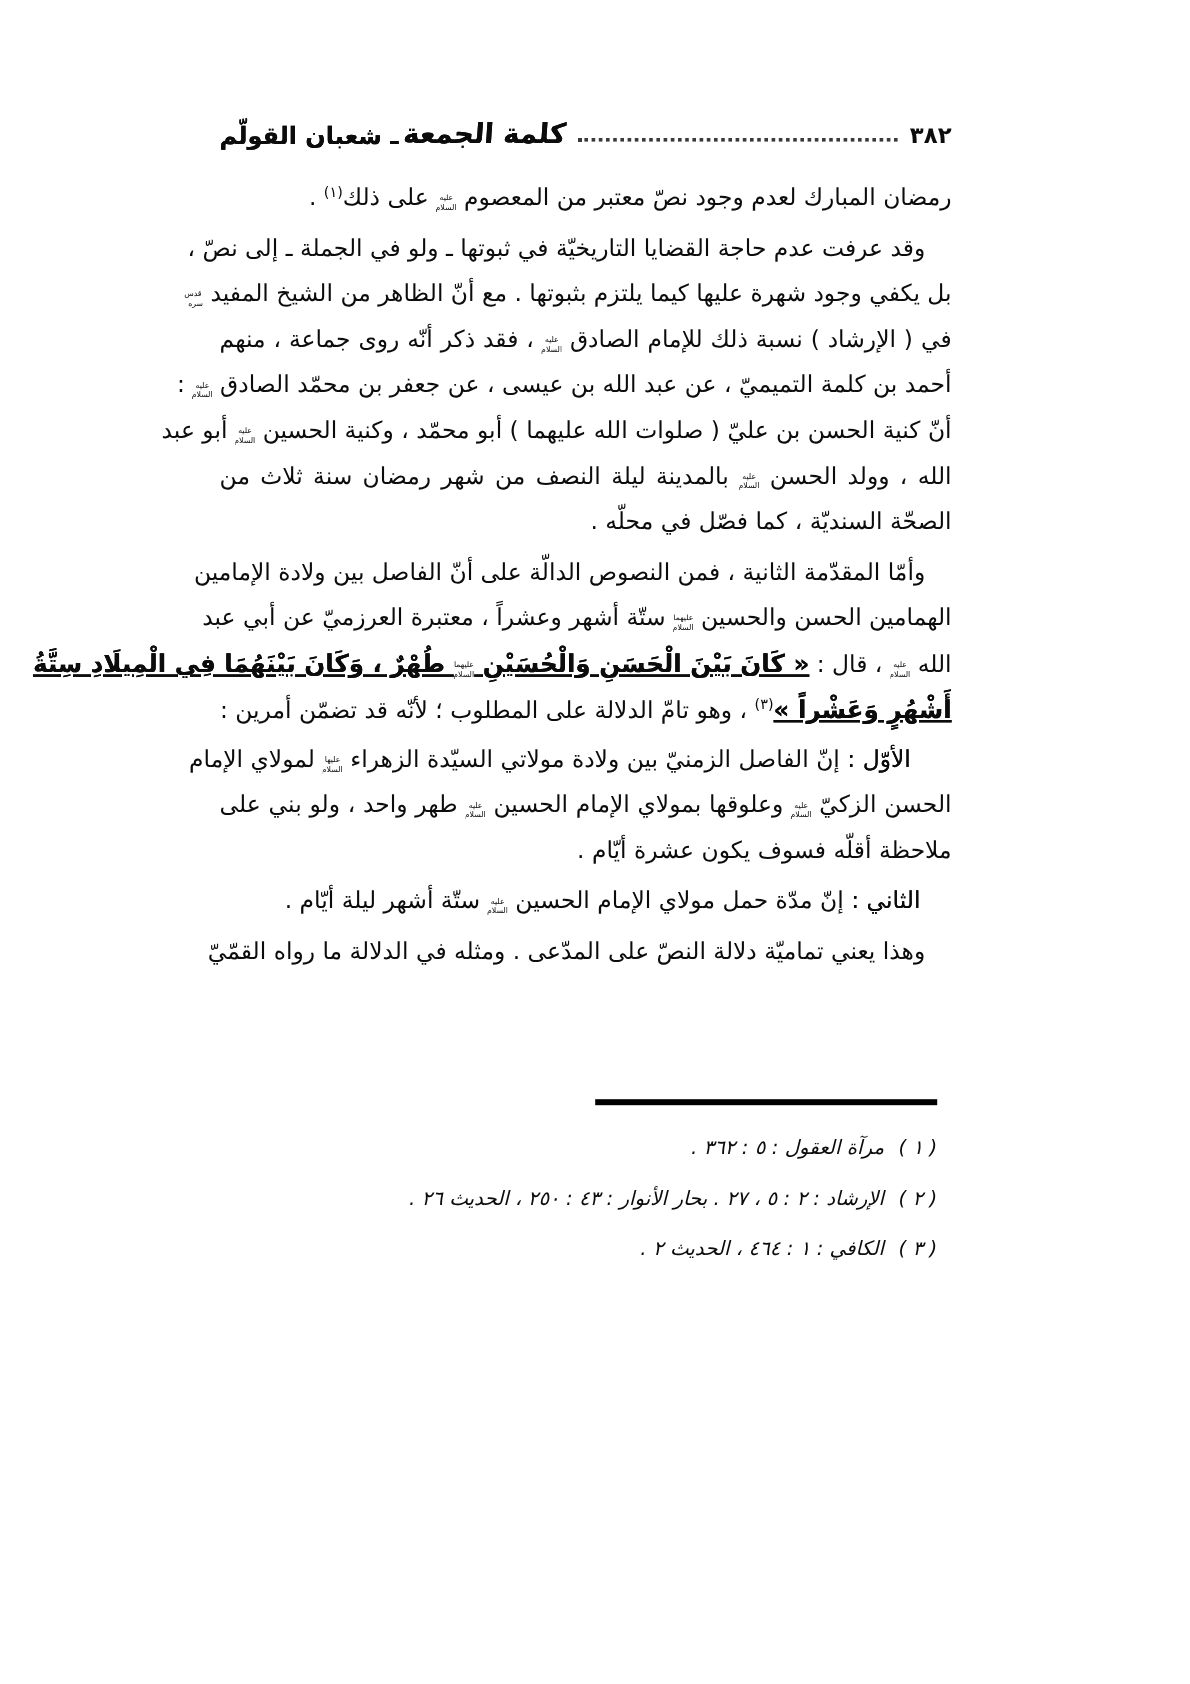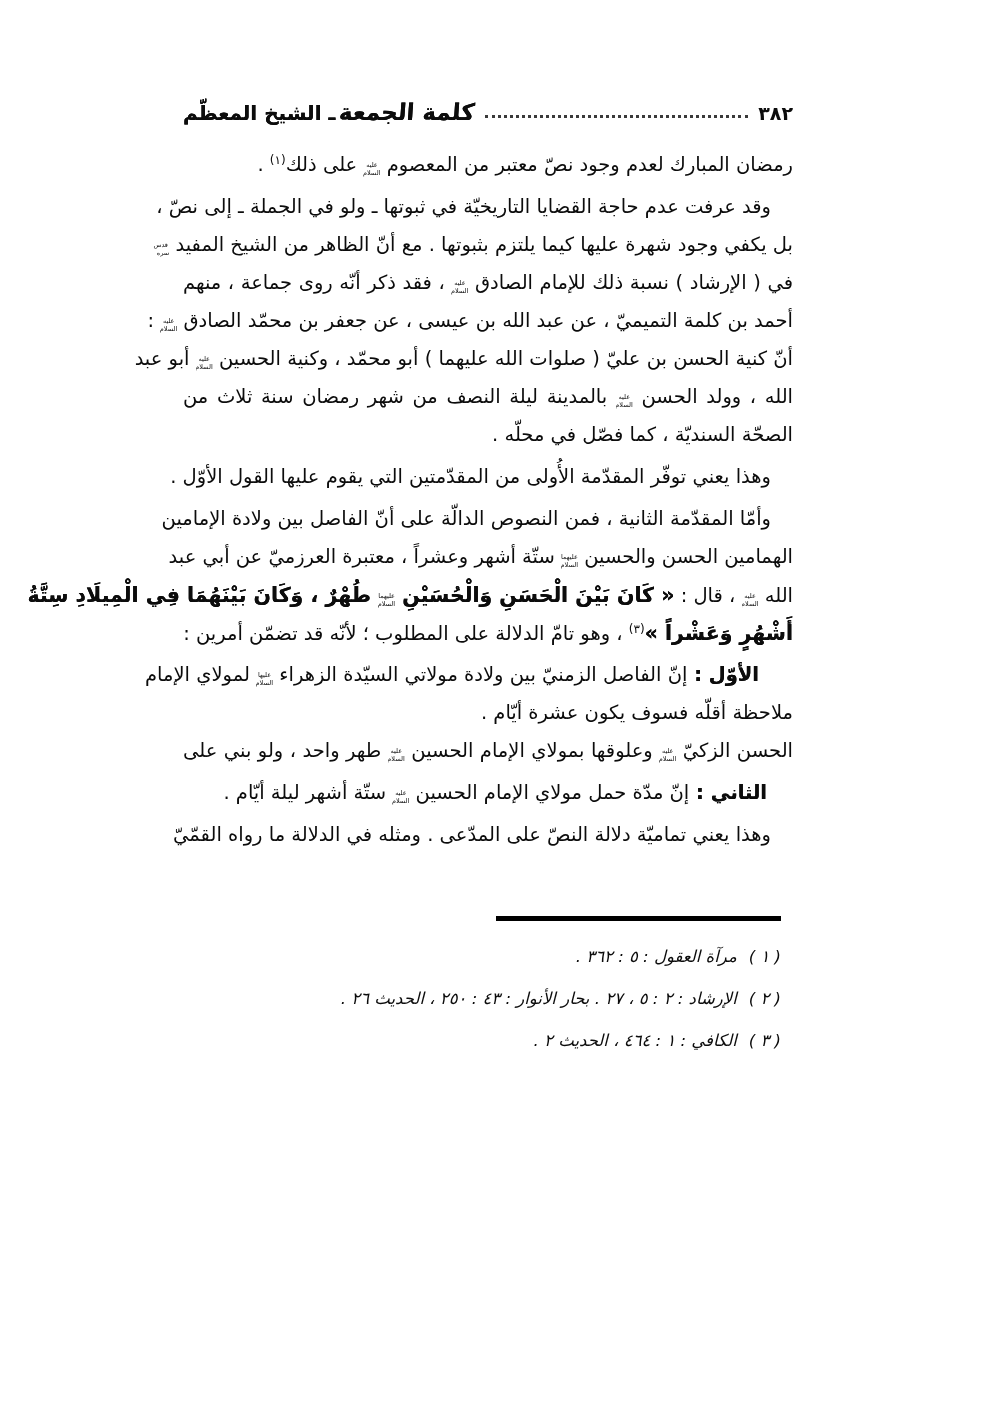--- a/index.html
+++ b/index.html
@@ -59,22 +59,22 @@
   .line{
     height:38px;
     white-space:nowrap;
     text-align:right;
   }
   .line.j{
     text-align:justify;
     text-align-last:justify;
   }
   .line.para{margin-top:4px;}
-  .b{font-weight:700;text-shadow:0 0 .3px #000;}
-  .q{font-weight:700;font-size:20.5px;text-shadow:0 0 .4px #000;}
+  .b{font-weight:400;text-shadow:0 0 .3px #000;}
+  .q{font-weight:700;font-size:20.5px;text-shadow:0 0 .4px #000;text-decoration:underline;}
   .fnref{
     display:inline-block;
     font-size:12px;
     vertical-align:7px;
     line-height:0;
   }
   .hon{
     display:inline-block;
     width:17px;
     max-height:22px;
@@ -110,41 +110,40 @@
 </head>
 <body>
 
 <div class="page">
 
   <div class="header">
     <span class="page-number">٣٨٢</span>
     <span class="leader"></span>
     <span class="title-group">
       <span class="series-logo">كلمة الجمعة</span>
-      <span class="chapter-title">ـ الشيخ المعظّم</span>
+      <span class="chapter-title">ـ شعبان القولّم</span>
     </span>
   </div>
 
   <div class="body-text">
       <div class="line"><span>رمضان المبارك لعدم وجود نصّ معتبر من المعصوم </span><span class="hon">عليه السلام</span><span> على ذلك</span><span class="fnref">(١)</span><span> .</span></div>
       <div class="line j para" style="padding-right: 22px;"><span>وقد عرفت عدم حاجة القضايا التاريخيّة في ثبوتها ـ ولو في الجملة ـ إلى نصّ ،</span></div>
       <div class="line j"><span>بل يكفي وجود شهرة عليها كيما يلتزم بثبوتها . مع أنّ الظاهر من الشيخ المفيد </span><span class="hon">قدس سره</span></div>
       <div class="line j"><span>في ( الإرشاد ) نسبة ذلك للإمام الصادق </span><span class="hon">عليه السلام</span><span> ، فقد ذكر أنّه روى جماعة ، منهم</span></div>
       <div class="line j"><span>أحمد بن كلمة التميميّ ، عن عبد الله بن عيسى ، عن جعفر بن محمّد الصادق </span><span class="hon">عليه السلام</span><span> :</span></div>
       <div class="line j"><span>أنّ كنية الحسن بن عليّ ( صلوات الله عليهما ) أبو محمّد ، وكنية الحسين </span><span class="hon">عليه السلام</span><span> أبو عبد</span></div>
       <div class="line j"><span>الله ، وولد الحسن </span><span class="hon">عليه السلام</span><span> بالمدينة ليلة النصف من شهر رمضان سنة ثلاث من</span></div>
       <div class="line"><span>الصحّة السنديّة ، كما فصّل في محلّه .</span></div>
-      <div class="line para" style="padding-right: 22px;"><span>وهذا يعني توفّر المقدّمة الأُولى من المقدّمتين التي يقوم عليها القول الأوّل .</span></div>
       <div class="line j para" style="padding-right: 22px;"><span>وأمّا المقدّمة الثانية ، فمن النصوص الدالّة على أنّ الفاصل بين ولادة الإمامين</span></div>
       <div class="line j"><span>الهمامين الحسن والحسين </span><span class="hon">عليهما السلام</span><span> ستّة أشهر وعشراً ، معتبرة العرزميّ عن أبي عبد</span></div>
       <div class="line j"><span>الله </span><span class="hon">عليه السلام</span><span> ، قال : </span><span class="q">« كَانَ بَيْنَ الْحَسَنِ وَالْحُسَيْنِ </span><span class="hon">عليهما السلام</span><span class="q"> طُهْرٌ ، وَكَانَ بَيْنَهُمَا فِي الْمِيلَادِ سِتَّةُ</span></div>
       <div class="line"><span class="q">أَشْهُرٍ وَعَشْراً »</span><span class="fnref">(٣)</span><span> ، وهو تامّ الدلالة على المطلوب ؛ لأنّه قد تضمّن أمرين :</span></div>
       <div class="line j para" style="padding-right: 34px;"><span class="b">الأوّل : </span><span>إنّ الفاصل الزمنيّ بين ولادة مولاتي السيّدة الزهراء </span><span class="hon">عليها السلام</span><span> لمولاي الإمام</span></div>
+      <div class="line j"><span>الحسن الزكيّ </span><span class="hon">عليه السلام</span><span> وعلوقها بمولاي الإمام الحسين </span><span class="hon">عليه السلام</span><span> طهر واحد ، ولو بني على</span></div>
       <div class="line"><span>ملاحظة أقلّه فسوف يكون عشرة أيّام .</span></div>
-      <div class="line j"><span>الحسن الزكيّ </span><span class="hon">عليه السلام</span><span> وعلوقها بمولاي الإمام الحسين </span><span class="hon">عليه السلام</span><span> طهر واحد ، ولو بني على</span></div>
       <div class="line para" style="padding-right: 26px;"><span class="b">الثاني : </span><span>إنّ مدّة حمل مولاي الإمام الحسين </span><span class="hon">عليه السلام</span><span> ستّة أشهر ليلة أيّام .</span></div>
       <div class="line j para" style="padding-right: 22px;"><span>وهذا يعني تماميّة دلالة النصّ على المدّعى . ومثله في الدلالة ما رواه القمّيّ</span></div>
     </div>
 
   <div class="footnote-sep"></div>
 
   <div class="footnotes">
       <div class="footnote-item"><span class="fn-marker">( ١ )</span><span>مرآة العقول : ٥ : ٣٦٢ .</span></div>
       <div class="footnote-item"><span class="fn-marker">( ٢ )</span><span>الإرشاد : ٢ : ٥ ، ٢٧ . بحار الأنوار : ٤٣ : ٢٥٠ ، الحديث ٢٦ .</span></div>
       <div class="footnote-item"><span class="fn-marker">( ٣ )</span><span>الكافي : ١ : ٤٦٤ ، الحديث ٢ .</span></div>

